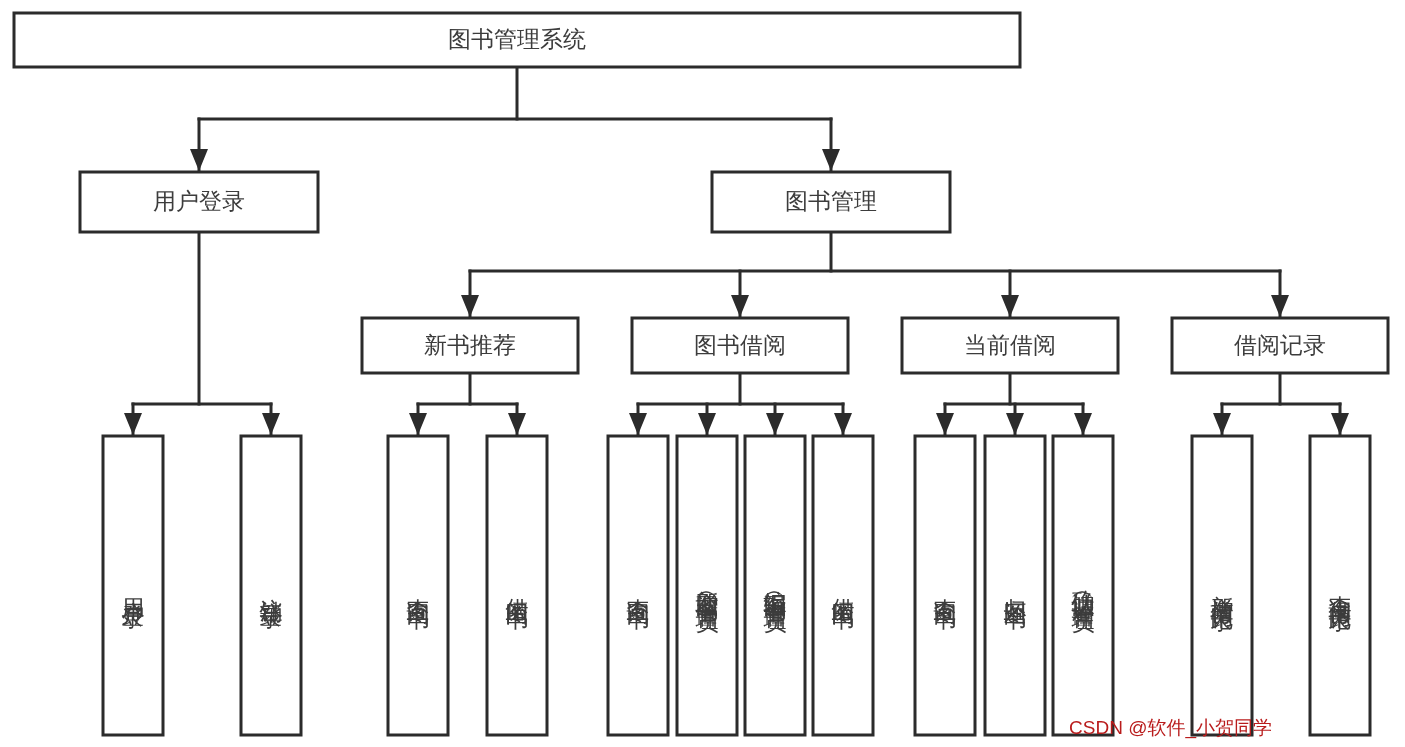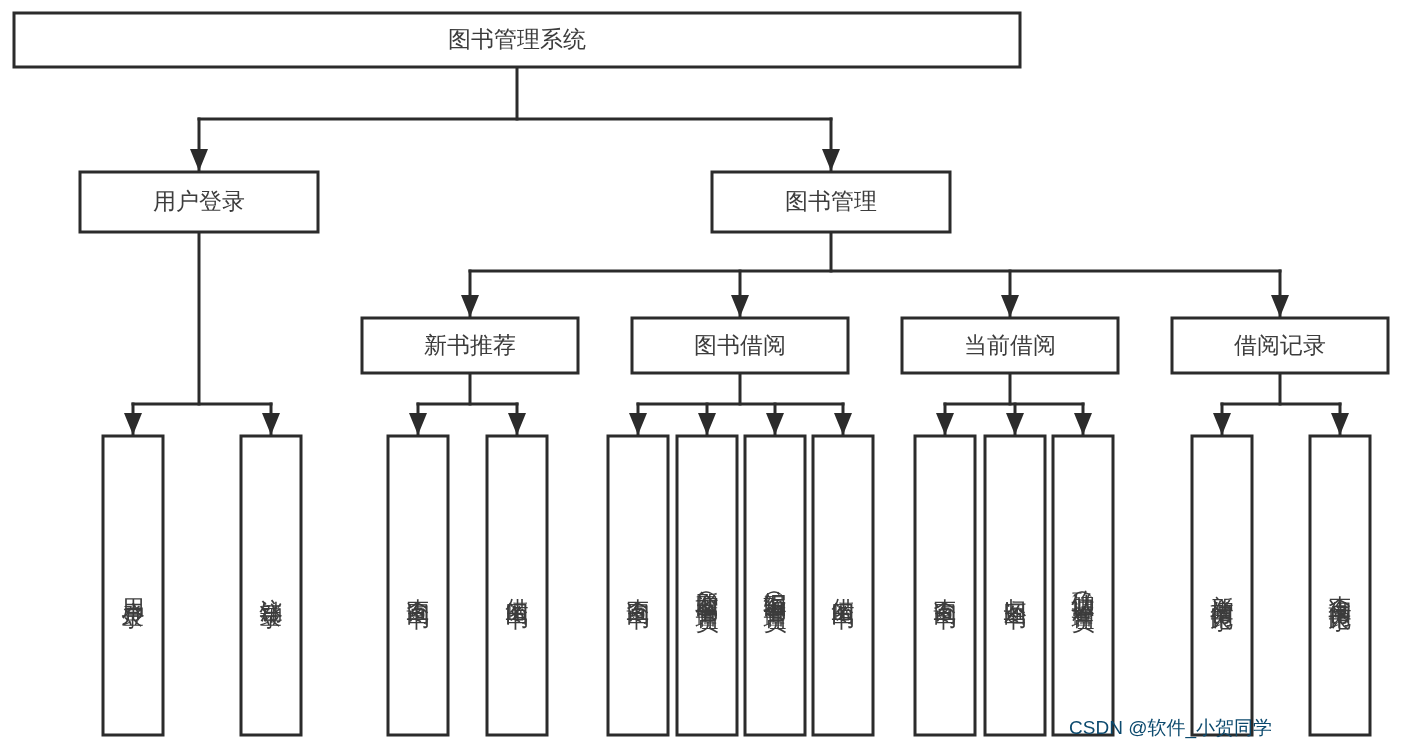--- a/index.html
+++ b/index.html
@@ -64,21 +64,21 @@
     justify-content: center;
     white-space: nowrap;
     pointer-events: none;
   }
   #watermark {
     position: absolute;
     right: 9px;
     bottom: 6px;
     font-family: "Liberation Sans", "DejaVu Sans", sans-serif;
     font-size: 19px;
-    color: #0c4a6e;
+    color: #b91c1c;
     white-space: nowrap;
   }
 </style>
 </head>
 <body>
 
 <div id="diagram-root">
 
   <svg id="flow-svg" viewBox="0 0 1405 747">
     <g id="connectors-layer">

